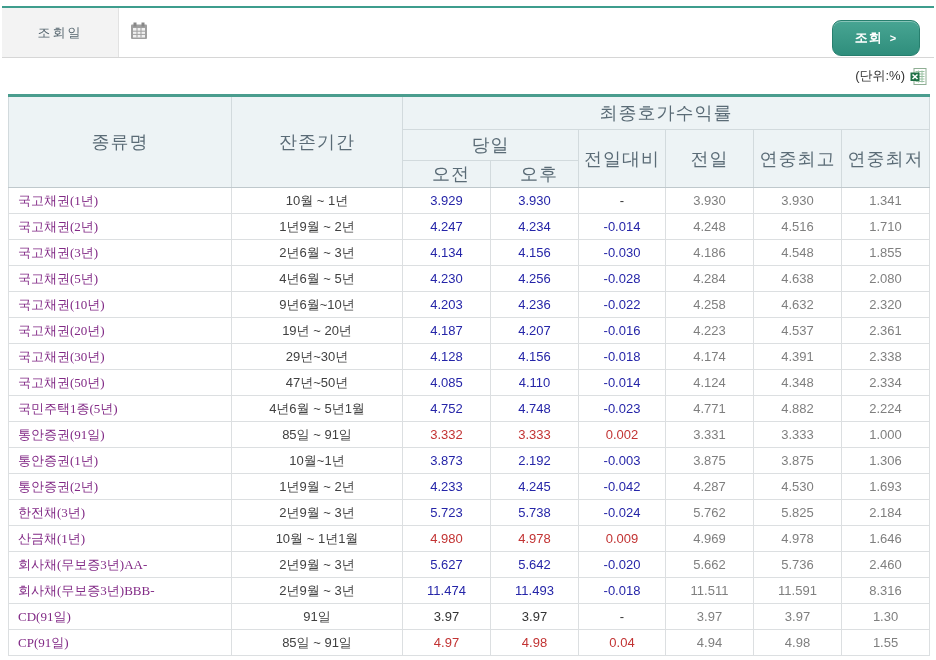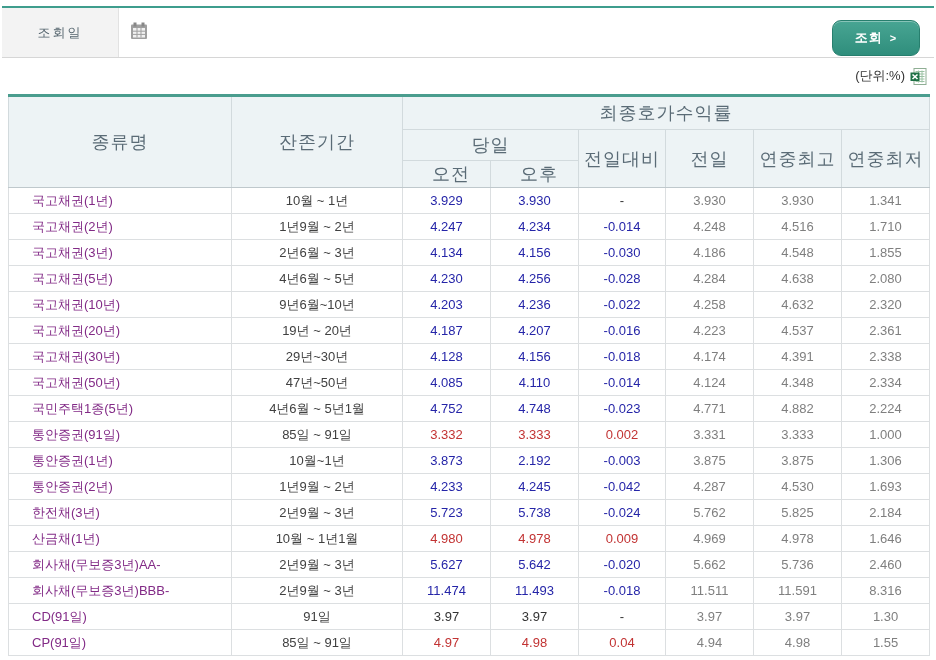--- a/index.html
+++ b/index.html
@@ -60,21 +60,21 @@
     border:1px solid #d2dadd;letter-spacing:1px;
   }
   tr.h1 th{height:30px;}
   tr.h2 th{height:28px;}
   tr.h3 th{height:23px;padding-left:10px;}
   thead tr.h3 th, thead th[rowspan]{border-bottom:1px solid #bfc8cc;}
   tbody td{
     height:25px;border:1px solid #dcdfe1;font-size:13px;
     text-align:center;padding:0;white-space:nowrap;color:#333;
   }
-  td.c-name{text-align:left;padding-left:23px;color:#822a86;}
+  td.c-name{text-align:left;padding-left:9px;color:#822a86;font-family:Liberation Serif, serif;}
   td.c-period{color:#404040;}
   td.c-gray{color:#7f7f7f;}
   .down{color:#2525a8;}
   .up{color:#c23333;}
   .flat{color:#333;}
 </style>
 </head>
 <body>
 
 <div class="topbar">

